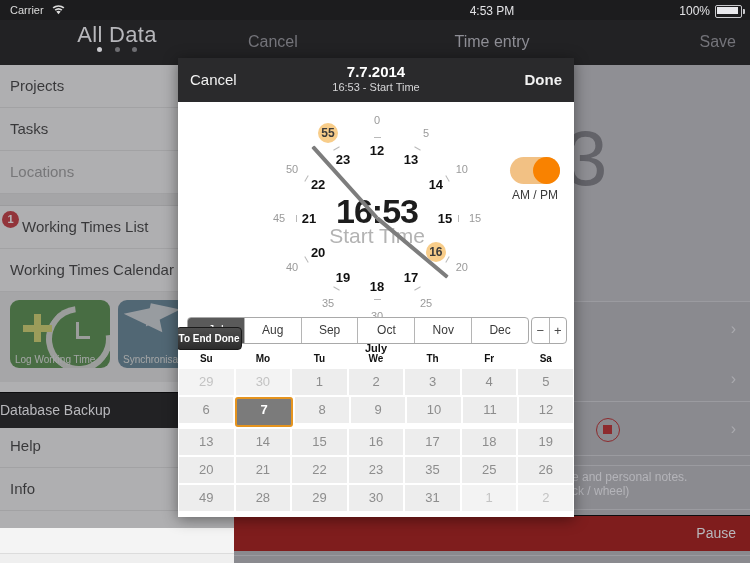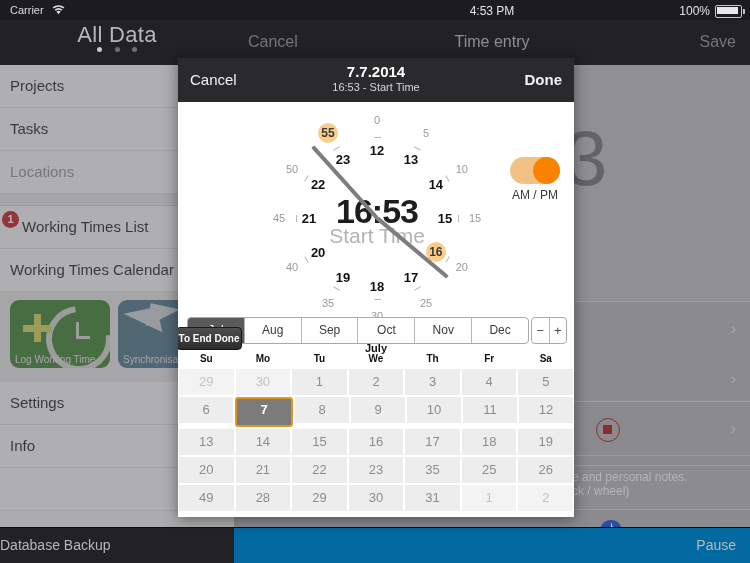--- a/index.html
+++ b/index.html
@@ -5,21 +5,21 @@
   html,body{margin:0;padding:0;}
   body{
     width:750px;height:563px;overflow:hidden;
     font-family:"Liberation Sans", sans-serif;
     background:#8a8a8f;
     -webkit-font-smoothing:antialiased;
   }
   #root{position:relative;width:750px;height:563px;overflow:hidden;background:#8c8c91;}
 
   
-  .sidebar{position:absolute;left:0;top:0;width:234px;height:563px;background:#f2f2f2;}
+  .sidebar{position:absolute;left:0;top:0;width:234px;height:428px;background:#f2f2f2;}
   .sb-status{position:absolute;left:0;top:0;width:234px;height:20px;background:#1c1c1e;color:#e6e6e6;font-size:11px;}
   .sb-status .carrier{position:absolute;left:10px;top:4px;font-size:11px;color:#dcdcdc;}
   .wifi{display:inline-block;margin-left:5px;vertical-align:-1px;}
   .sb-nav{position:absolute;left:0;top:20px;width:234px;height:45px;background:#222224;}
   .sb-title{position:absolute;left:0;top:22px;width:234px;text-align:center;color:#b7b7bb;font-size:22px;letter-spacing:.3px;}
   .dots{position:absolute;left:0;top:38px;width:234px;text-align:center;}
   .dot{display:inline-block;width:5px;height:5px;border-radius:50%;background:#6e6e72;margin:0 4px;}
   .dot.on{background:#c9c9cd;}
 
   .sb-body{position:absolute;left:0;top:65px;width:234px;height:498px;background:#efefef;}
@@ -70,21 +70,21 @@
   .m-strip{position:absolute;left:0;width:516px;border-top:1px solid #9b9ba0;}
   .m-chev{position:absolute;right:14px;color:#a9a9ae;font-size:16px;}
   .note{position:absolute;color:#b4b4b9;font-size:12px;}
   .stopbtn{position:absolute;width:22px;height:22px;border-radius:50%;border:1px solid #8d2b2e;}
   .stopbtn i{position:absolute;left:6px;top:6px;width:9px;height:9px;background:#8d2b2e;display:block;}
   .compass{position:absolute;width:22px;height:22px;border-radius:50%;background:#2b4f9e;}
   .compass:before{content:"";position:absolute;left:9px;top:2px;width:4px;height:18px;background:#d7ddee;
                   clip-path:polygon(50% 0,100% 35%,50% 50%,0 35%,50% 100%);}
   .compass:after{content:"";position:absolute;left:2px;top:9px;width:18px;height:4px;background:#d7ddee;
                  clip-path:polygon(0 50%,35% 0,50% 50%,35% 100%,100% 50%);}
-  .m-bottombar{position:absolute;left:0;bottom:0;width:516px;height:35px;background:#0369a1;border-top:1px solid #0d0d0f;}
+  .m-bottombar{position:absolute;left:0;bottom:12px;width:516px;height:35px;background:#7f1d1d;border-top:1px solid #0d0d0f;}
   .m-bottombar span{position:absolute;right:14px;top:9px;color:#b8b8bc;font-size:14px;}
 
   
   .modal{position:absolute;left:178px;top:58px;width:396px;height:459px;background:#fff;
          box-shadow:0 2px 14px rgba(0,0,0,.45);overflow:hidden;z-index:20;}
   .mh{position:absolute;left:0;top:0;width:396px;height:44px;background:#2a2a2c;}
   .mh .cancel{position:absolute;left:12px;top:13px;color:#f2f2f2;font-size:15px;}
   .mh .done{position:absolute;right:12px;top:13px;color:#f2f2f2;font-size:15px;font-weight:bold;}
   .mh .t1{position:absolute;left:0;top:5px;width:396px;text-align:center;color:#fff;font-size:15px;font-weight:bold;}
   .mh .t2{position:absolute;left:0;top:23px;width:396px;text-align:center;color:#d6d6d8;font-size:11px;}
@@ -189,20 +189,23 @@
         </div>
         <div class="tile t2">
           <span class="arrow"></span>
           <span class="arrow2"></span>
           <span class="cap">Synchronisation</span>
         </div>
       </div>
 
       <div class="sb-row">
         <span class="lbl">Settings</span>
+      </div>
+      <div class="sb-row">
+        <span class="lbl">Help</span>
       </div>
       <div class="sb-row">
         <span class="lbl">Info</span>
       </div>
       <div class="sb-row">
         
         
       </div>
     </div>
 

